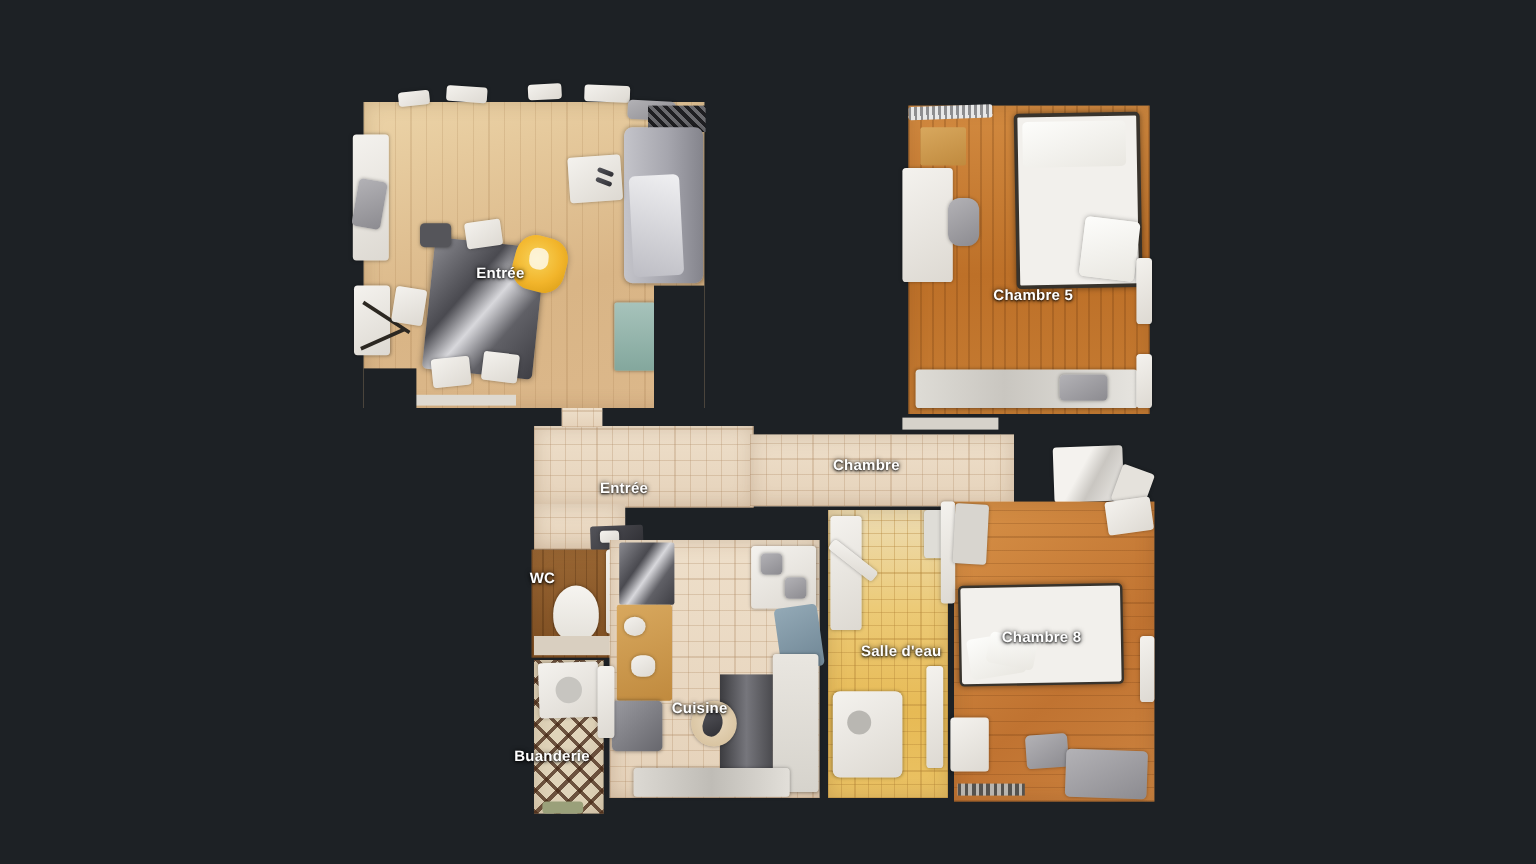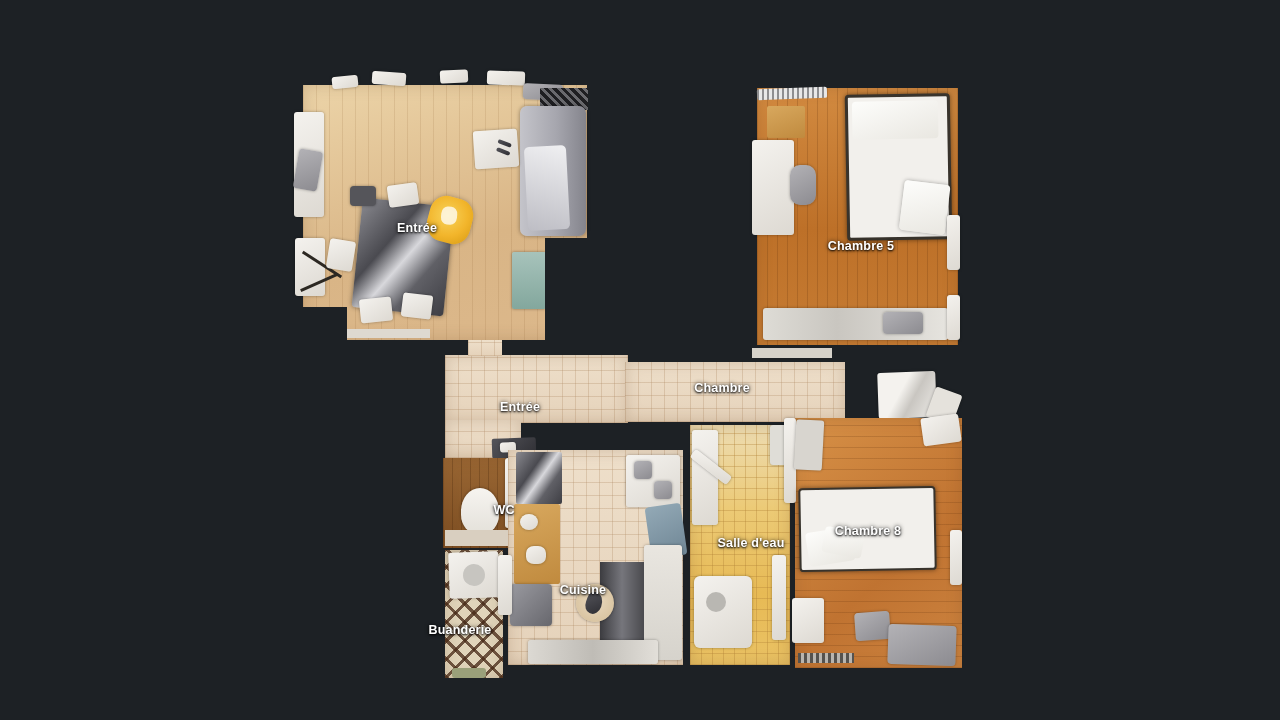--- a/index.html
+++ b/index.html
@@ -212,19 +212,19 @@
         <div class="f" style="left:14px;top:12px;width:22px;height:22px;background:#c7c5c0;border-radius:50%;"></div>
       </div>
       <div class="f white-f" style="left:53px;top:5px;width:14px;height:60px;"></div>
       <div class="f" style="left:7px;top:118px;width:34px;height:10px;background:#9aa07a;border-radius:3px;"></div>
     </div>
 
     <span class="room-label" style="left:417px;top:228px;">Entrée</span>
     <span class="room-label" style="left:861px;top:246px;">Chambre 5</span>
     <span class="room-label" style="left:520px;top:407px;">Entrée</span>
     <span class="room-label" style="left:722px;top:388px;">Chambre</span>
-    <span class="room-label" style="left:504px;top:482px;margin-top:28px;">WC</span>
+    <span class="room-label" style="left:452px;top:482px;">WC</span>
     <span class="room-label" style="left:583px;top:590px;">Cuisine</span>
     <span class="room-label" style="left:751px;top:543px;">Salle d'eau</span>
     <span class="room-label" style="left:868px;top:531px;">Chambre 8</span>
     <span class="room-label" style="left:460px;top:630px;">Buanderie</span>
   </div>
 </div>
 
 </body></html>

